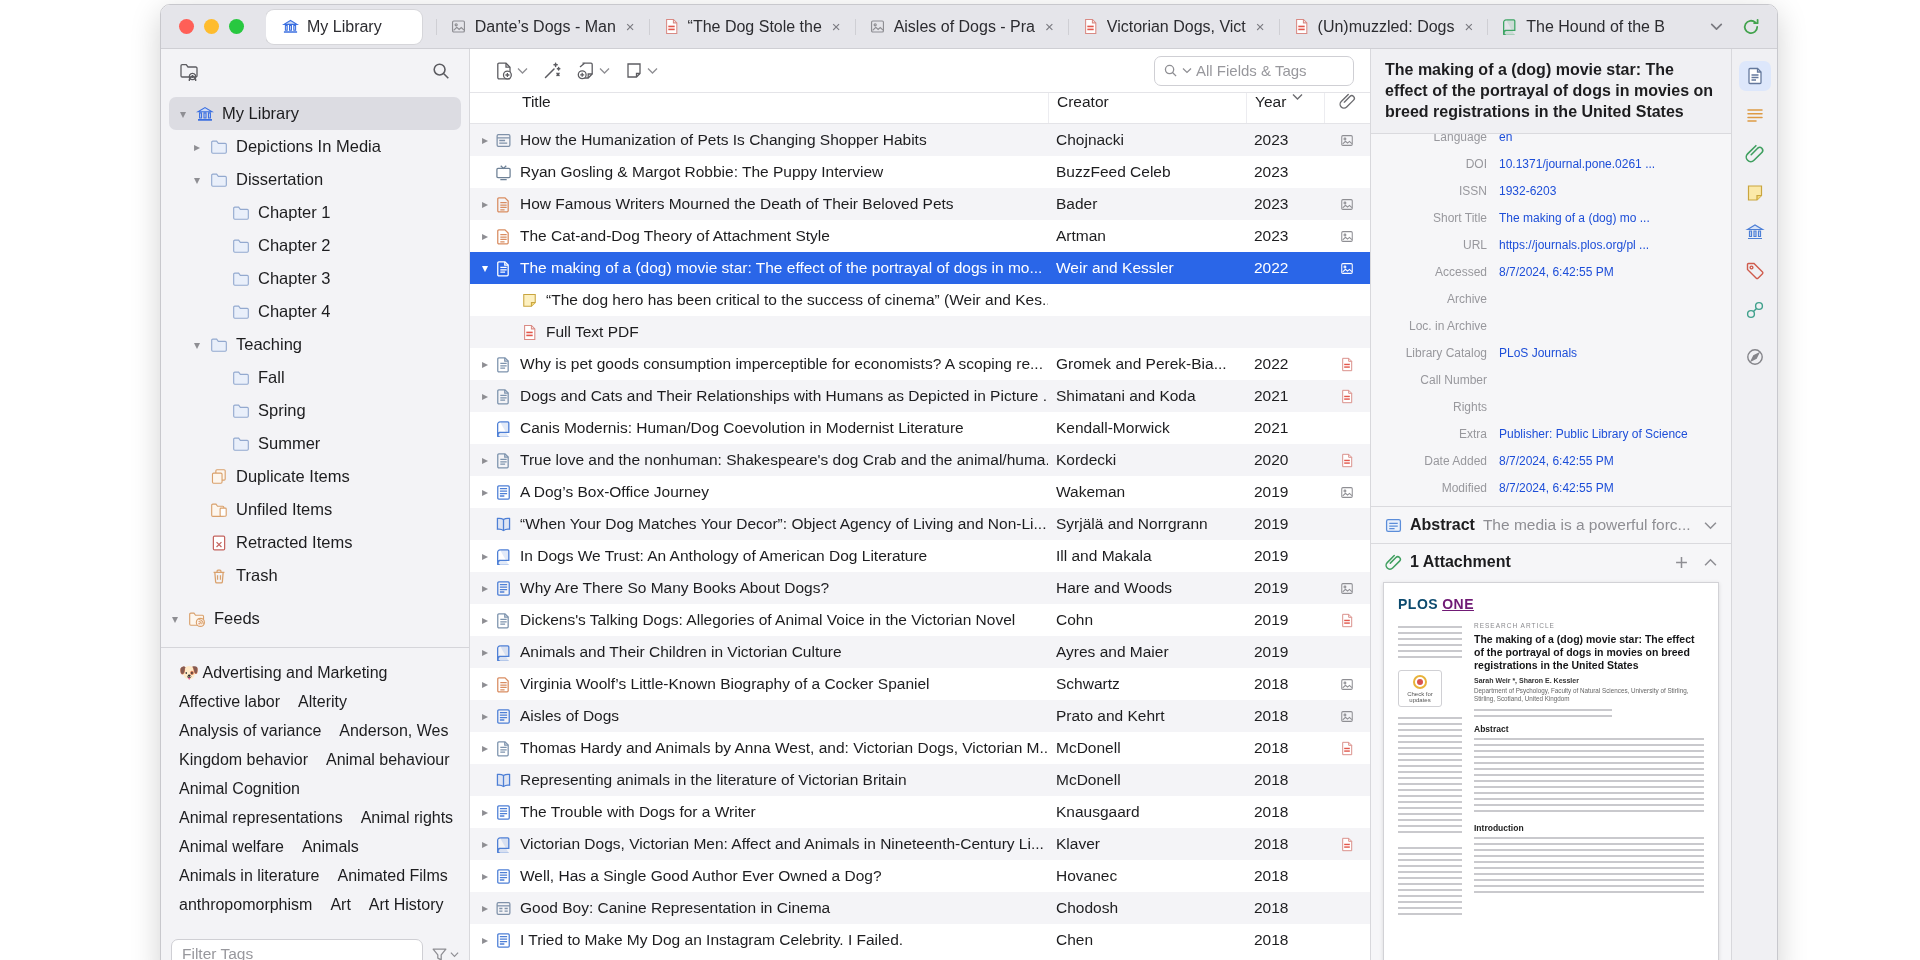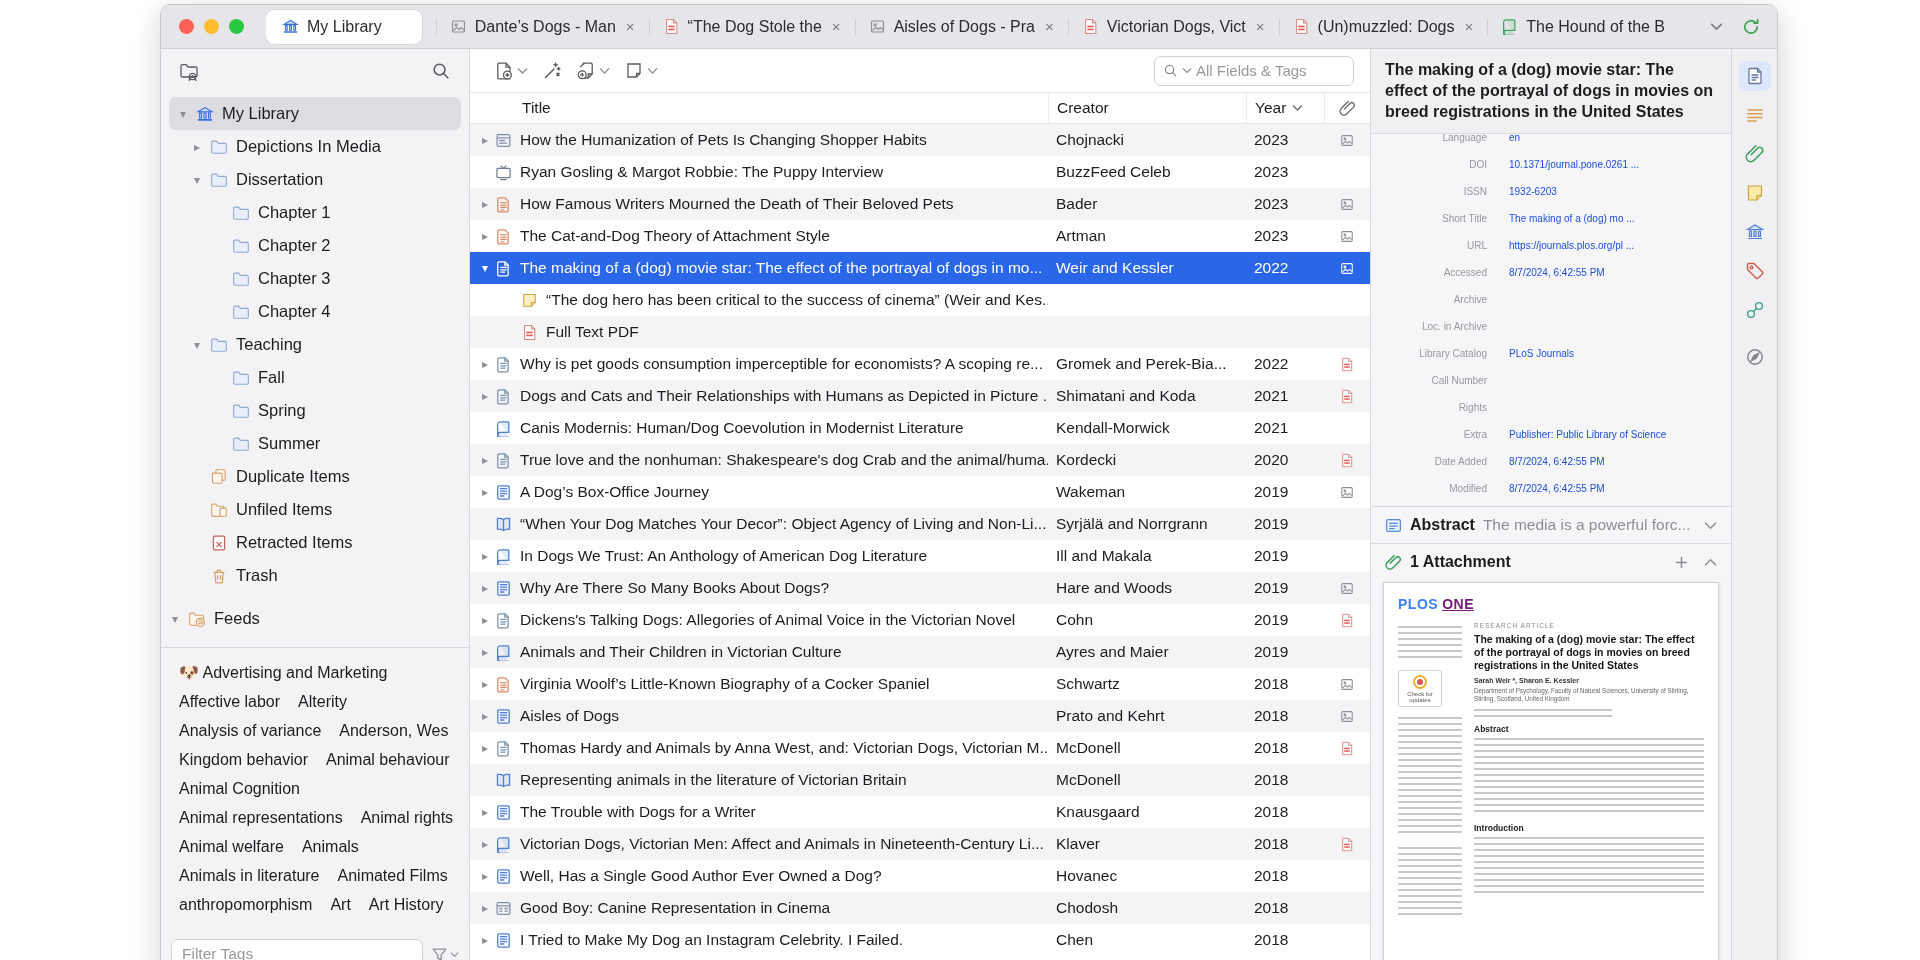--- a/index.html
+++ b/index.html
@@ -52,21 +52,21 @@
   
   .items { flex:1; min-width:0; background:#fff; border-right:1px solid #d8d8dc; display:flex; flex-direction:column; }
   .items-toolbar { height:44px; border-bottom:1px solid #e4e4e8; display:flex; align-items:center; gap:10px; padding:0 16px 0 22px; flex:0 0 auto; }
   .tbtn { display:flex; align-items:center; gap:3px; color:#5c5c61; padding:4px 2px; }
   .tbtn .chev { width:11px; height:8px; color:#8e8e93; }
   .searchbox { margin-left:auto; width:200px; height:30px; border:1px solid #cfcfd4; border-radius:7px;
     display:flex; align-items:center; gap:4px; padding:0 8px; color:#98989d; font-size:15px; background:#fff; }
   .searchbox .chev { width:10px; height:7px; }
 
   .thead { height:31px; display:flex; align-items:center; border-bottom:1px solid #e4e4e8; font-size:15.5px; color:#1d1d1f; flex:0 0 auto; }
-  .th { display:flex; align-items:center; height:100%; padding:0 8px; border-left:1px solid #ececf0; }
+  .th { display:flex; align-items:flex-start; height:100%; padding:0 8px; border-left:1px solid #ececf0; }
   .th:first-child { border-left:none; padding-left:52px; flex:1; }
   .th.creator { width:198px; flex:0 0 auto; }
   .th.year { width:78px; flex:0 0 auto; gap:6px; }
   .th.clip { width:46px; flex:0 0 auto; justify-content:center; }
 
   .rows { flex:1; overflow:hidden; }
   .row { height:32px; display:flex; align-items:center; font-size:15.5px; color:#1d1d1f; }
   .row.stripe { background:#f4f4f7; }
   .row.selected { background:#2a66e8; color:#fff; }
   .row .twisty { width:18px; margin-left:6px; text-align:center; color:#8e8e93; font-size:12px; flex:0 0 auto; }
@@ -85,32 +85,32 @@
   .ic-webpage { color:#7f91a9; } .ic-news { color:#7f91a9; } .ic-tv { color:#6e8196; }
   .ic-blog { color:#d98d62; } .ic-article { color:#7d93ad; }
   .ic-book, .ic-booksection, .ic-magazine { color:#4d7fd6; }
   .row.selected .ricon { color:#fff; }
 
   
   .details { width:361px; background:#f6f6f8; display:flex; flex-direction:column; border-right:1px solid #d8d8dc; min-height:0; }
   .dheader { background:#f0f0f3; border-bottom:1px solid #dadade; padding:10px 14px 11px 14px;
     font-size:16px; font-weight:bold; color:#1d1d1f; line-height:21px; position:relative; z-index:2; flex:0 0 auto; }
   .fields { margin-top:-10px; padding:0 10px 4px 6px; position:relative; z-index:1; flex:0 0 auto; }
-  .frow { display:flex; align-items:flex-end; padding:4px 0; font-size:10px; line-height:19px;gap:10px; }
+  .frow { display:flex; align-items:flex-end; padding:4px 0; font-size:12px; line-height:19px; }
   .flabel { width:122px; flex:0 0 auto; text-align:right; color:#98989d; padding-right:12px; white-space:nowrap; }
   .fvalue { flex:1; color:#1d4ed8; white-space:nowrap; overflow:hidden; min-height:19px; }
   .fvalue.wrap { white-space:normal; }
   .dsection { border-top:1px solid #dadade; display:flex; align-items:center; gap:8px; padding:9px 14px; flex:0 0 auto; font-size:16px; }
   .dsection .shead { font-weight:bold; color:#1d1d1f; white-space:nowrap; }
   .dsection .spreview { color:#8e8e93; flex:1; white-space:nowrap; overflow:hidden; font-size:15.5px; }
   .dsection .sbtn { color:#8e8e93; flex:0 0 auto; display:flex; align-items:center; }
   .pdfcard { margin:2px 12px 0 12px; background:#fff; border:1px solid #d2d2d6; box-shadow:0 1px 4px rgba(0,0,0,.12);
     flex:1; padding:13px 14px; overflow:hidden; font-family:"Liberation Serif", serif; }
   .plosrow { display:flex; gap:4px; font-family:"Liberation Sans",sans-serif; font-weight:bold; font-size:14px; letter-spacing:.5px; margin-bottom:10px; }
-  .plos { color:#3b82f6; } .plosone { color:#701a75;text-decoration:underline; }
+  .plos { color:#0c4a6e; } .plosone { color:#701a75;text-decoration:underline; }
   .pdfbody { display:flex; gap:12px; }
   .pdfleft { width:64px; flex:0 0 auto; padding-top:4px; }
   .bars { background:repeating-linear-gradient(to bottom,#c9c9cd 0 2px,transparent 2px 6px); }
   .badge { width:44px; border:1px solid #d0d0d4; border-radius:3px; padding:4px 2px 3px 2px; margin:10px 0; text-align:center;
     font-family:"Liberation Sans",sans-serif; font-size:6px; color:#555; }
   .badge .bdot { width:14px; height:14px; border-radius:50%; background:#fff; border:2px solid #e8b23a; margin:0 auto 2px auto; position:relative; }
   .badge .bdot::after { content:""; position:absolute; inset:2px; border-radius:50%; background:#d9534f; }
   .pdfright { flex:1; min-width:0; font-family:"Liberation Sans",sans-serif; }
   .kicker { font-size:6.5px; letter-spacing:1px; color:#8a8a8e; margin-bottom:4px; }
   .ptitle { font-size:10.5px; font-weight:bold; color:#161618; line-height:13px; margin-bottom:5px; }

